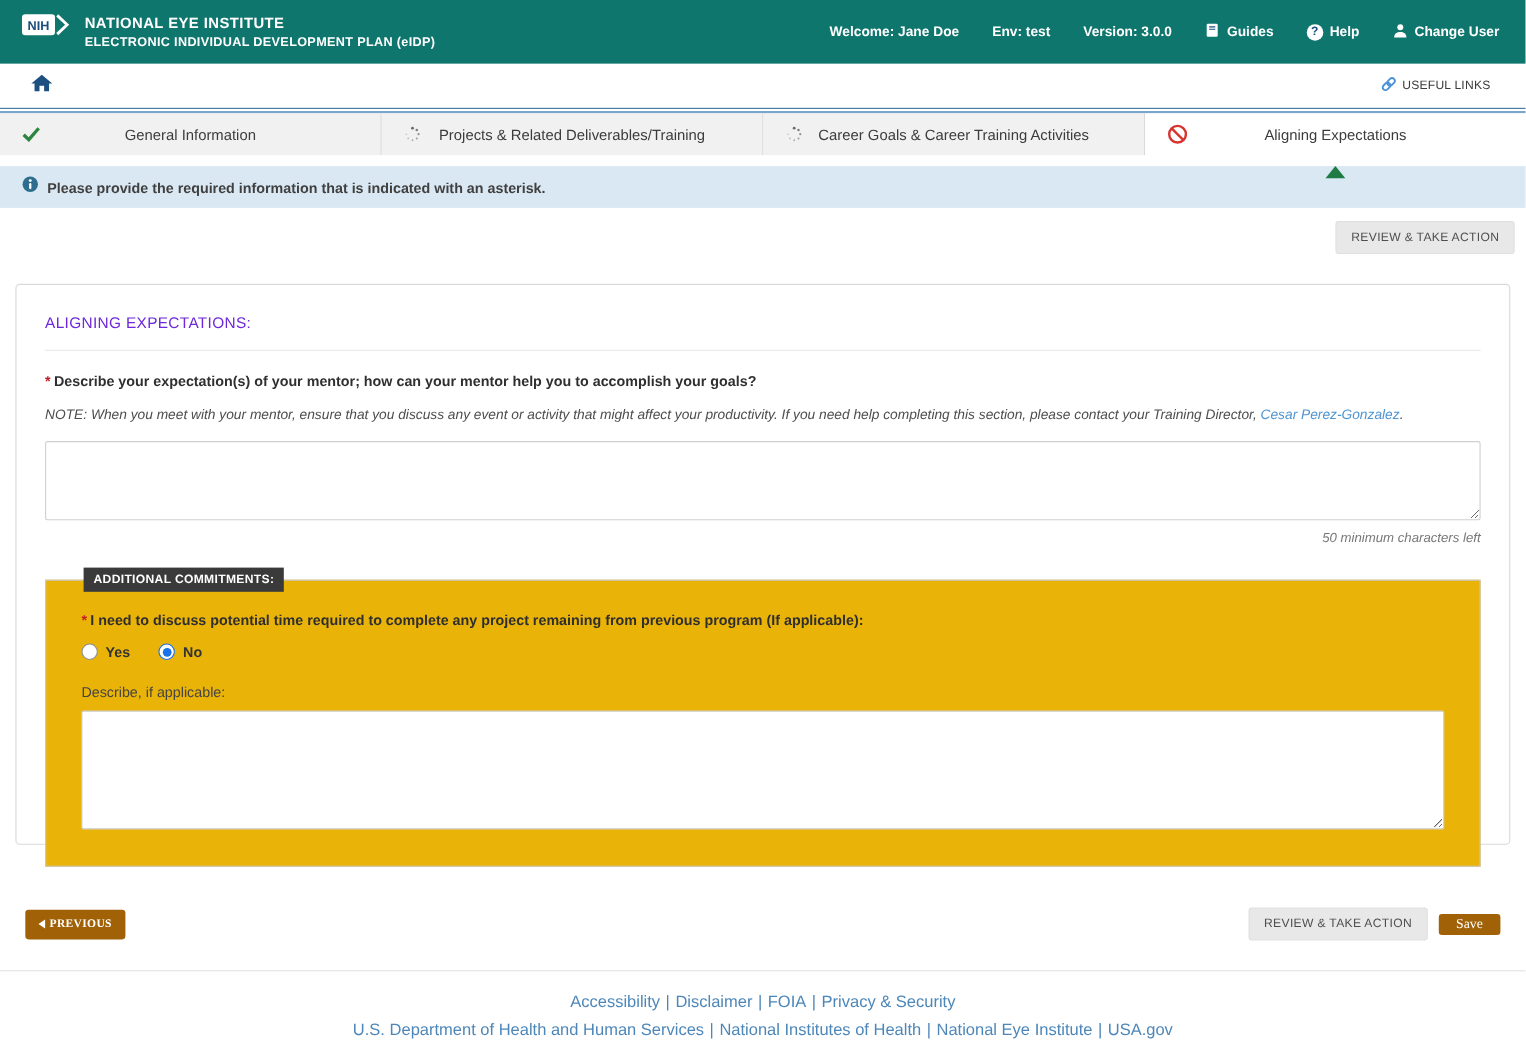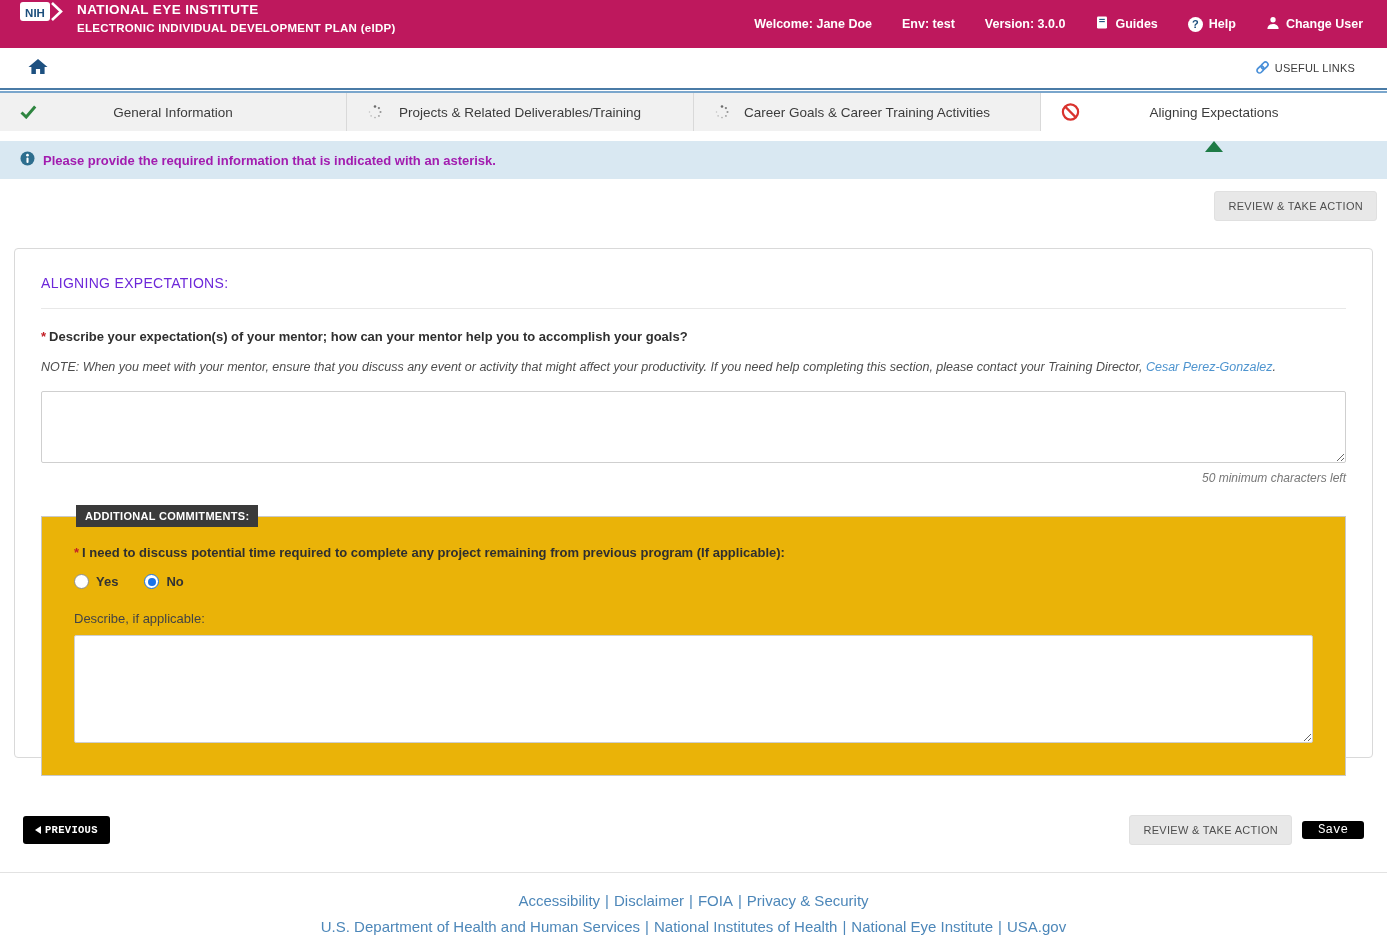--- a/index.html
+++ b/index.html
@@ -1,19 +1,19 @@
 <!DOCTYPE html>
 <html><head>
 <meta charset="utf-8">
 <style>
   * { margin:0; padding:0; box-sizing:border-box; }
   html,body { width:1387px; height:946px; background:#fff; font-family:"Liberation Sans", sans-serif; overflow:hidden; }
 
   
-  .topbar { height:48px; background:#be185d; display:flex; justify-content:space-between; padding:0 24px 0 20px; }
+  .topbar { height:58px; background:#0f766e; display:flex; align-items:center; justify-content:space-between; padding:0 24px 0 20px; }
   .brand { display:flex; align-items:flex-start; gap:8px; }
   .brand-text { color:#fff; }
   .brand-org { font-size:13.5px; font-weight:bold; letter-spacing:.4px; line-height:1.5; }
   .brand-app { font-size:11.5px; font-weight:bold; letter-spacing:.3px; line-height:1.4; }
   .top-right { display:flex; align-items:center; gap:30px; color:#fff; font-size:12.5px; font-weight:600; }
   .top-item { display:flex; align-items:center; gap:6px; white-space:nowrap; }
   .top-link { cursor:pointer; }
   .help-circle { width:15px; height:15px; border-radius:50%; background:#fff; color:#1b4e7c; display:inline-flex; align-items:center; justify-content:center; font-size:11px; font-weight:bold; }
 
   
@@ -26,25 +26,25 @@
   .tab { flex:1 1 0; background:#f1f1f1; border-right:1px solid #d9d9d9; display:flex; align-items:center; justify-content:center; position:relative; cursor:pointer; }
   .tab:last-child { border-right:none; }
   .tab-label { font-size:13.5px; color:#3c3c3c; }
   .tab-icon { position:absolute; left:20px; top:50%; transform:translateY(-50%); display:flex; align-items:center; }
   .tab--active { background:#fff; }
   .tab--active::after { content:""; position:absolute; bottom:-21px; left:calc(50% - 9px); width:0; height:0; border-left:9px solid transparent; border-right:9px solid transparent; border-bottom:11px solid #1e7b46; }
   .tabs-gap { height:10px; background:#fff; }
 
   
   .alert { height:38px; background:#d9e8f2; display:flex; align-items:center; gap:8px; padding:0 20px; }
-  .alert-text { color:#a21caf; font-size:13px; font-weight:bold; }
+  .alert-text { color:#404040; font-size:13px; font-weight:bold; }
 
   
   .btn-gray { background:#e8e8e8; color:#4f4f4f; border:1px solid #e0e0e0; font-size:11px; padding:8px 13px; border-radius:3px; font-family:inherit; letter-spacing:.3px; cursor:pointer; }
-  .btn-green { background:#000000; color:#fff; border:none; border-radius:3px; font-family:Liberation Mono, monospace; cursor:pointer; }
+  .btn-green { background:#a16207; color:#fff; border:none; border-radius:3px; font-family:Liberation Serif, serif; cursor:pointer; }
   .btn-previous { font-size:10.5px; font-weight:bold; padding:8px 12px; display:inline-flex; align-items:center; gap:4px; letter-spacing:.3px; }
   .btn-save { font-size:12.5px; padding:2px 16px; }
   .tri-left { width:0; height:0; border-top:4px solid transparent; border-bottom:4px solid transparent; border-right:6px solid #fff; display:inline-block; }
   .top-action-row { text-align:right; margin:12px 10px 0 0; }
 
   
   .panel { margin:27px 14px 0 14px; background:#fff; border:1px solid #d9d9d9; border-radius:4px; padding:26px 26px 30px 26px; height:510px; }
   .section-title { color:#6d28d9; font-size:14px; font-weight:normal; letter-spacing:.3px; }
   .panel hr { border:none; border-top:1px solid #e8e8e8; margin:17px 0 20px 0; }
   .question { font-size:13px; font-weight:bold; color:#2f2f2f; margin-bottom:16px; }

